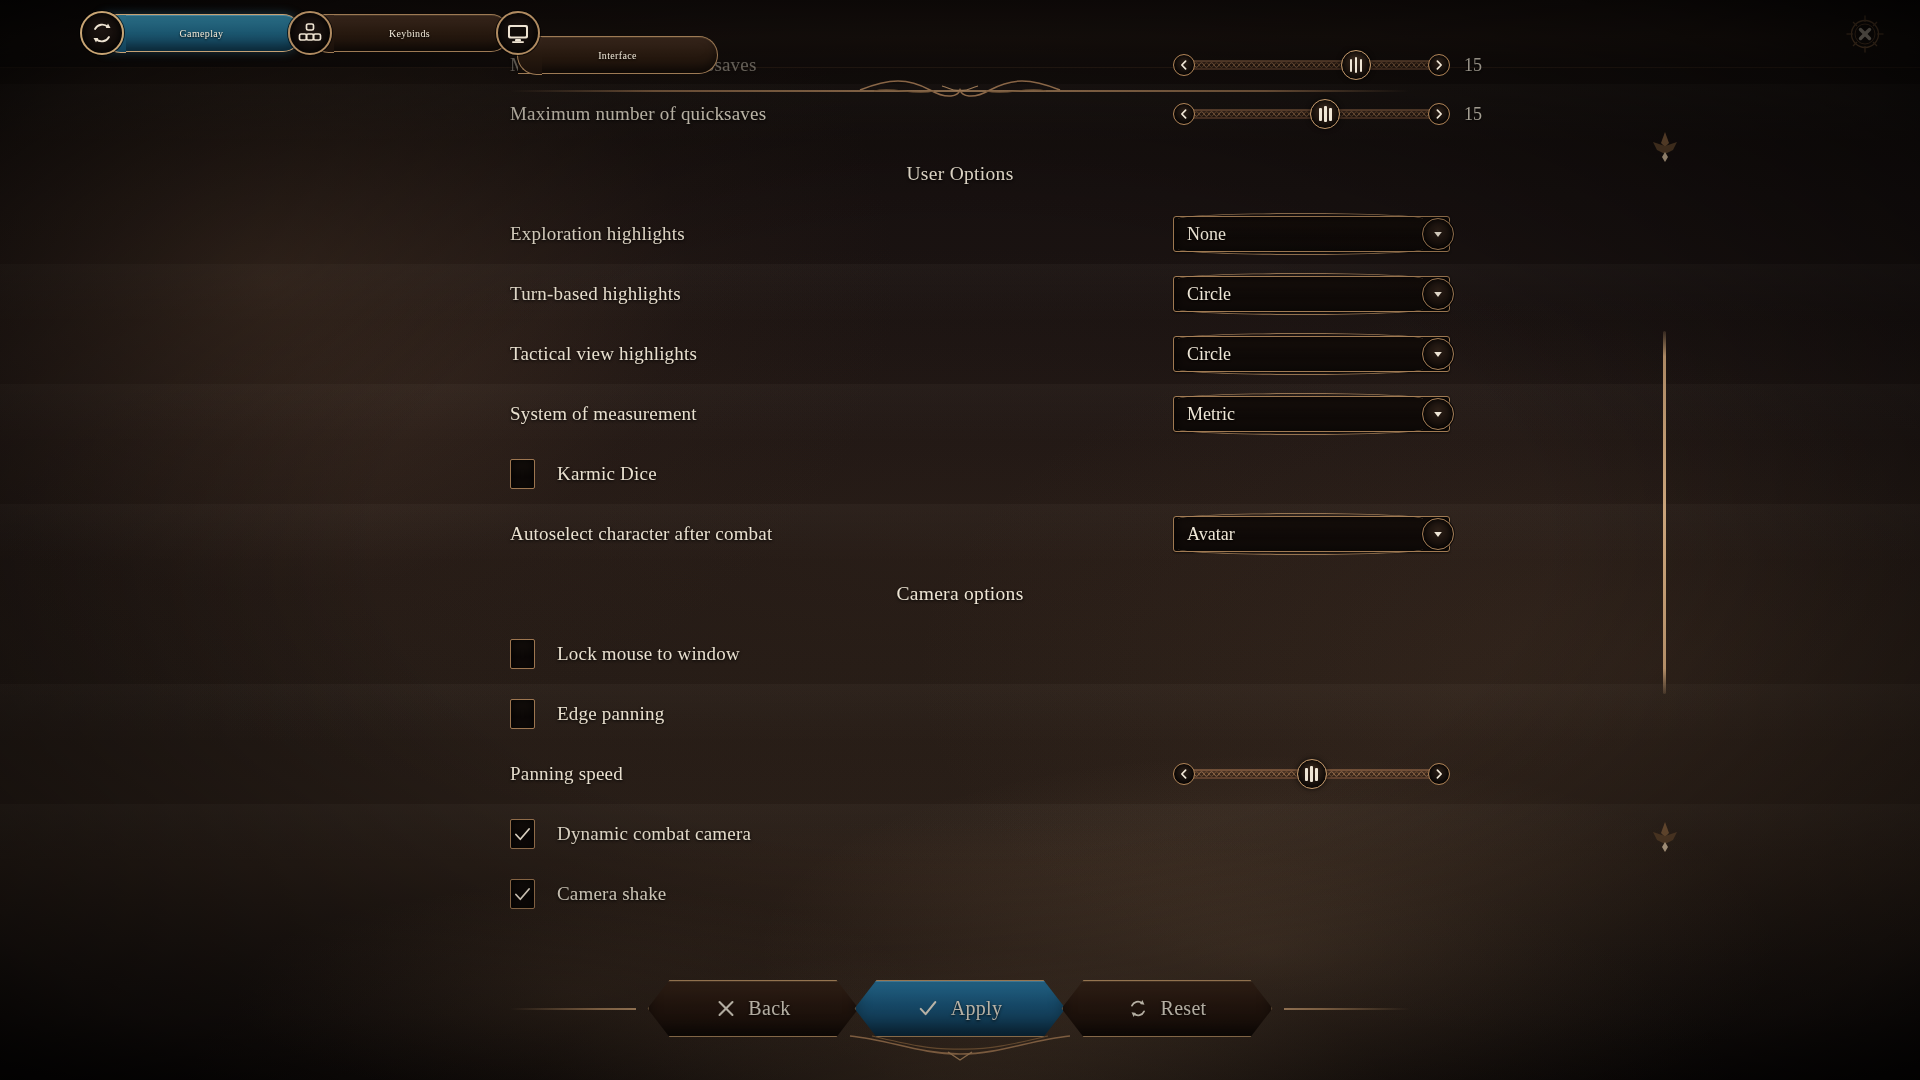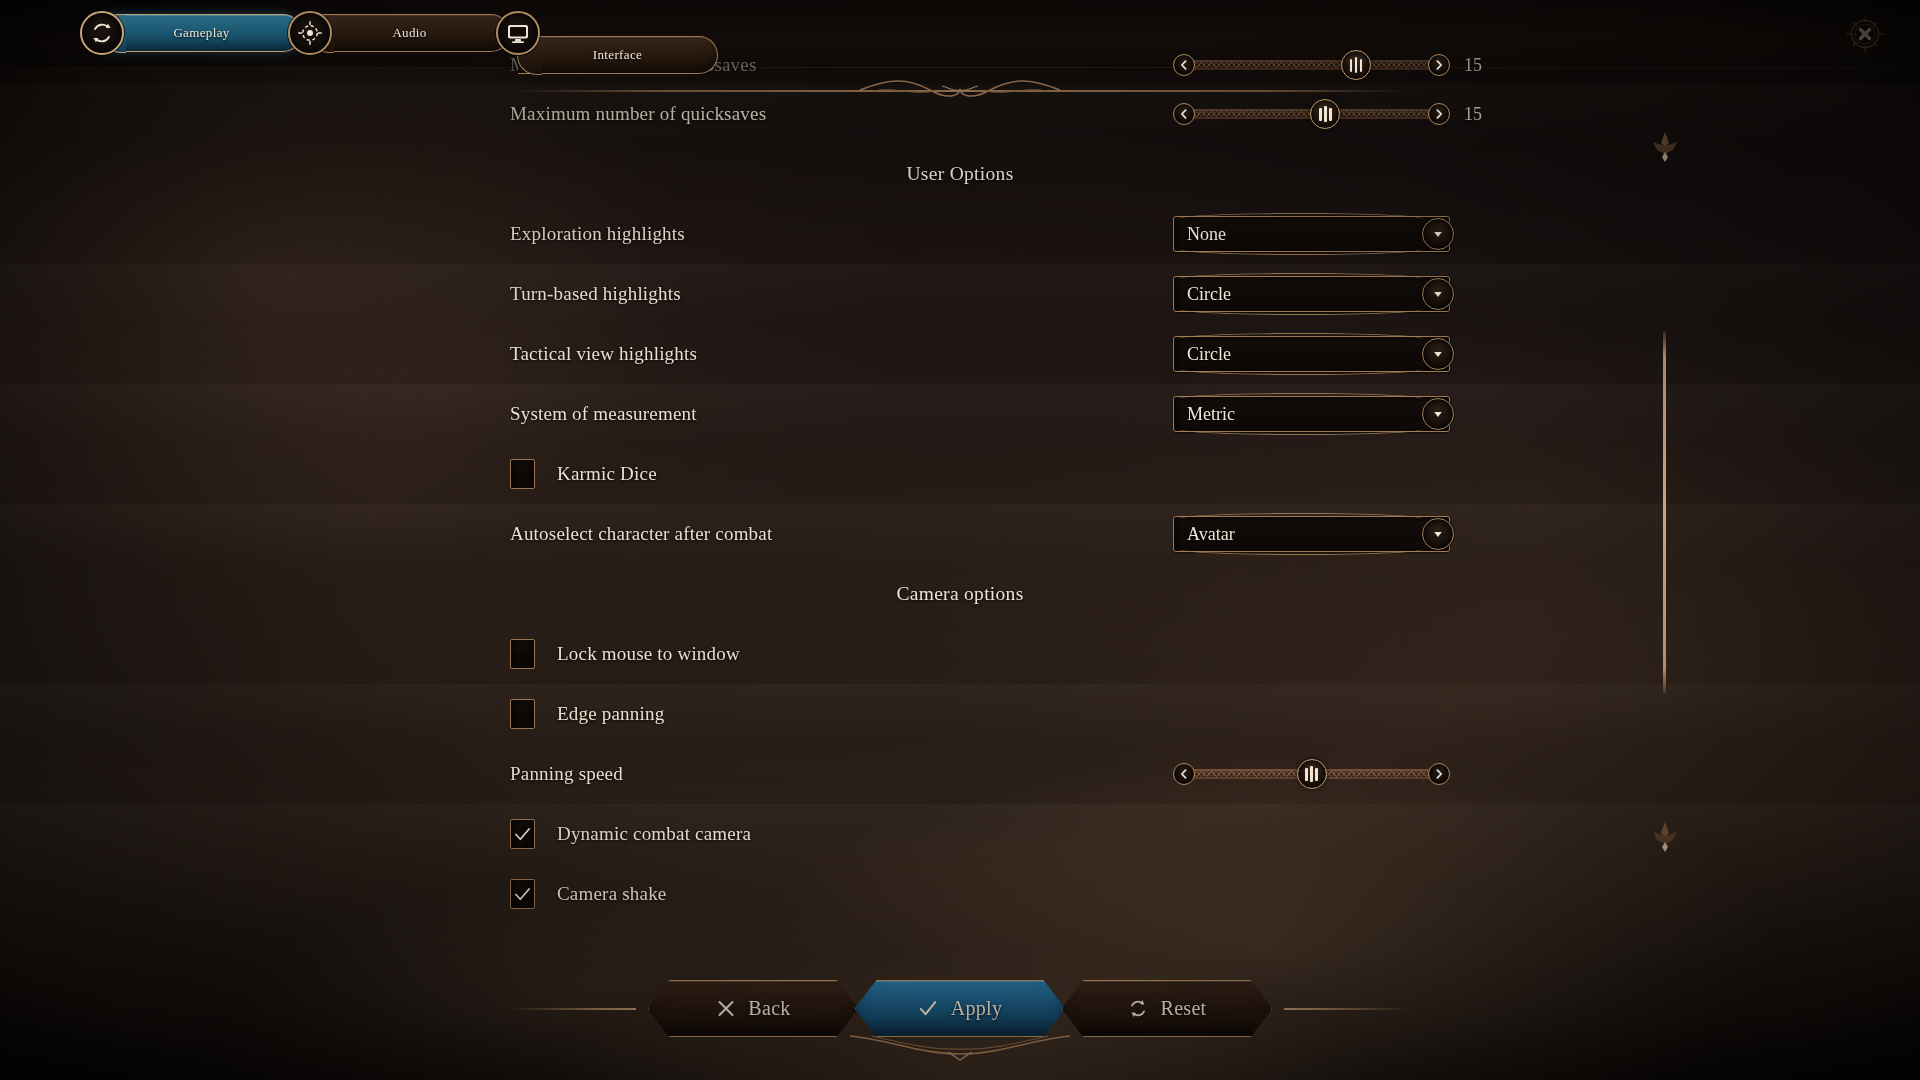--- a/index.html
+++ b/index.html
@@ -67,21 +67,21 @@
   .tab.active .tab-body{
     background:linear-gradient(180deg,#2a6d85 0%,#1c5871 46%,#12415a 100%);
     box-shadow:inset 0 1px 0 rgba(170,225,250,.26), inset 0 -6px 12px rgba(0,0,0,.42),
                0 0 11px rgba(55,150,195,.32);
     border-color:#c6a173;
   }
   .tab.active .tab-body::before{ border-color:#c6a173; }
   .tab.active .tab-icon{ border-color:#c9a574; }
   .tab-label{
     position:relative; z-index:2;
-    color:#f2ead9; font-size:13px; letter-spacing:.35px;
+    color:#f2ead9; font-size:10px; letter-spacing:.35px;
     text-shadow:0 1px 2px rgba(0,0,0,.92);
     white-space:nowrap;
   }
   #close-btn{
     position:absolute; right:34px; top:13px;
     width:42px; height:42px; cursor:pointer;
   }
 
   
   #content{ position:absolute; left:0; right:0; top:68px; bottom:0; }
@@ -263,34 +263,30 @@
             </g>
           </svg>
         </div>
         <div class="tab-body" style="width: 200px;">
           <span class="tab-label">Gameplay</span>
         </div>
       </div>
       <div class="tab">
         <div class="tab-icon">
           <svg width="26" height="26" viewBox="0 0 26 26">
-            <g fill="none" stroke="#eee3d2" stroke-width="1.5">
-              <circle cx="13" cy="13" r="7.3" stroke-dasharray="3.2 2.6"></circle>
-            </g>
-            <circle cx="13" cy="13" r="3" fill="#eee3d2"></circle>
-            <g stroke="#eee3d2" stroke-width="1.5" stroke-linecap="round">
-              <line x1="13" y1="1.8" x2="13" y2="4.6"></line>
-              <line x1="13" y1="21.4" x2="13" y2="24.2"></line>
-              <line x1="1.8" y1="13" x2="4.6" y2="13"></line>
-              <line x1="21.4" y1="13" x2="24.2" y2="13"></line>
+            <g fill="none" stroke="#eee3d2" stroke-width="1.7">
+              <rect x="9.5" y="4" width="7" height="6" rx="1.6"></rect>
+              <rect x="2.5" y="14" width="7" height="6" rx="1.6"></rect>
+              <rect x="9.5" y="14" width="7" height="6" rx="1.6"></rect>
+              <rect x="16.5" y="14" width="7" height="6" rx="1.6"></rect>
             </g>
           </svg>
         </div>
         <div class="tab-body" style="width: 200px;">
-          <span class="tab-label">Audio</span>
+          <span class="tab-label">Keybinds</span>
         </div>
       </div>
       <div class="tab">
         <div class="tab-icon">
           <svg width="26" height="26" viewBox="0 0 26 26">
             <g fill="#eee3d2">
               <rect x="3" y="5" width="20" height="13.5" rx="2"></rect>
             </g>
             <g fill="#120c09">
               <rect x="5" y="7" width="16" height="9.5" rx="1"></rect>

